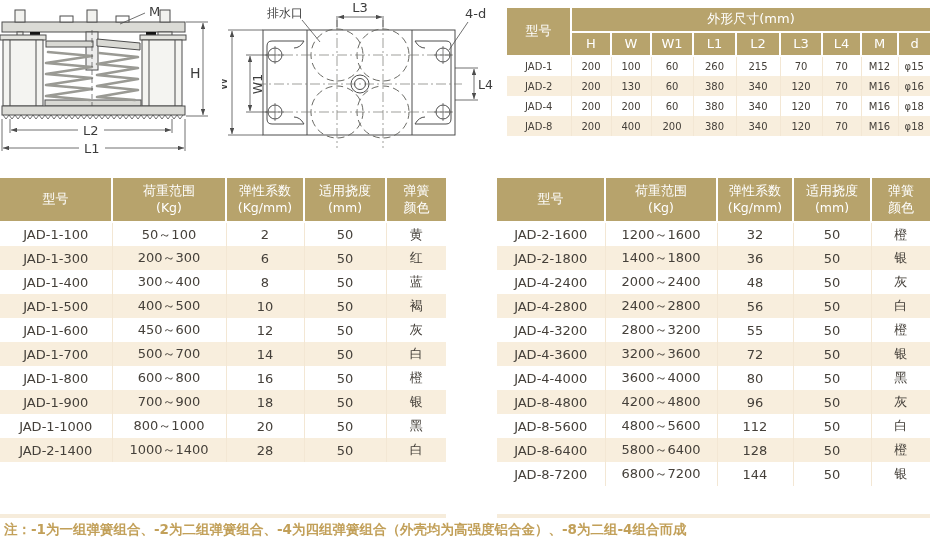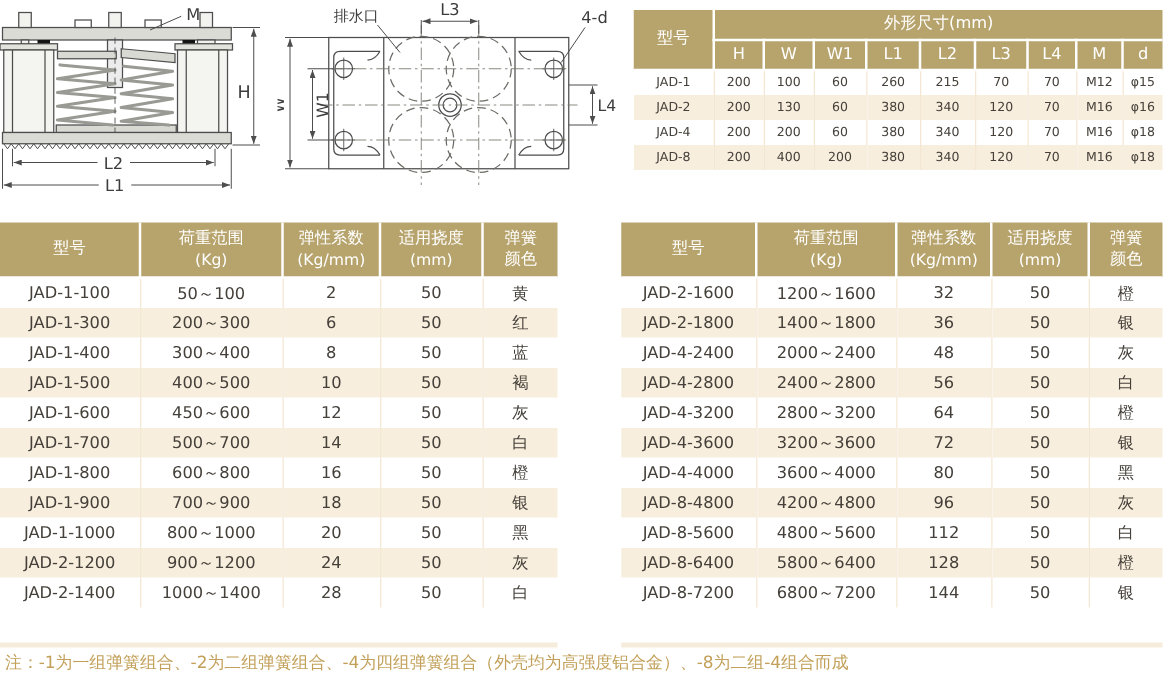--- a/index.html
+++ b/index.html
@@ -40,21 +40,21 @@
   #spec-left-wrap  { left:0;     width:446px; }
   #spec-right-wrap { left:497px; width:433px; }
   .spec-wrap th { height:44px; }
   .spec-wrap td { height:24px; }
   .table-underline { position:absolute; top:514px; height:4px; background:#f6ecdb; }
   #underline-left  { left:0;     width:446px; }
   #underline-right { left:497px; width:433px; }
   
   #note {
     position:absolute; left:4px; top:521px; width:922px;
-    color:#c2a059; font-size:13.5px; font-weight:400; white-space:nowrap;
+    color:#c2a059; font-size:13.5px; font-weight:700; white-space:nowrap;
   }
 </style>
 </head>
 <body>
 
 <svg id="side-view" class="drawing" width="225" height="162" viewBox="0 0 225 162">
   <defs>
     <marker id="arwA" markerWidth="9" markerHeight="6" refX="8" refY="3" orient="auto-start-reverse">
       <path d="M0,0 L8,3 L0,6 z" fill="#4d4d4d"></path>
     </marker>
@@ -392,27 +392,20 @@
           <td>银</td>
         </tr>
       <tr>
           <td>JAD-1-1000</td>
           <td>800～1000</td>
           <td>20</td>
           <td>50</td>
           <td>黑</td>
         </tr>
       <tr>
-          <td>JAD-2-1200</td>
-          <td>900～1200</td>
-          <td>24</td>
-          <td>50</td>
-          <td>灰</td>
-        </tr>
-      <tr>
           <td>JAD-2-1400</td>
           <td>1000～1400</td>
           <td>28</td>
           <td>50</td>
           <td>白</td>
         </tr>
     </tbody>
   </table>
 </div>
 
@@ -473,21 +466,21 @@
       <tr>
           <td>JAD-4-2800</td>
           <td>2400～2800</td>
           <td>56</td>
           <td>50</td>
           <td>白</td>
         </tr>
       <tr>
           <td>JAD-4-3200</td>
           <td>2800～3200</td>
-          <td>64</td>
+          <td>55</td>
           <td>50</td>
           <td>橙</td>
         </tr>
       <tr>
           <td>JAD-4-3600</td>
           <td>3200～3600</td>
           <td>72</td>
           <td>50</td>
           <td>银</td>
         </tr>

